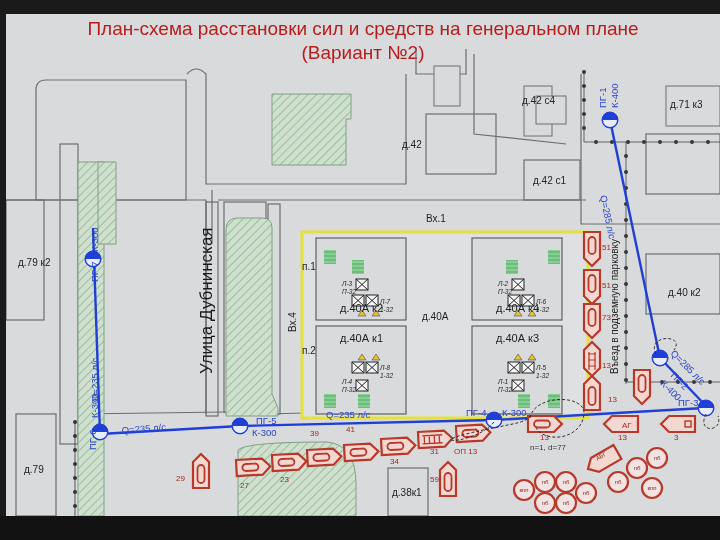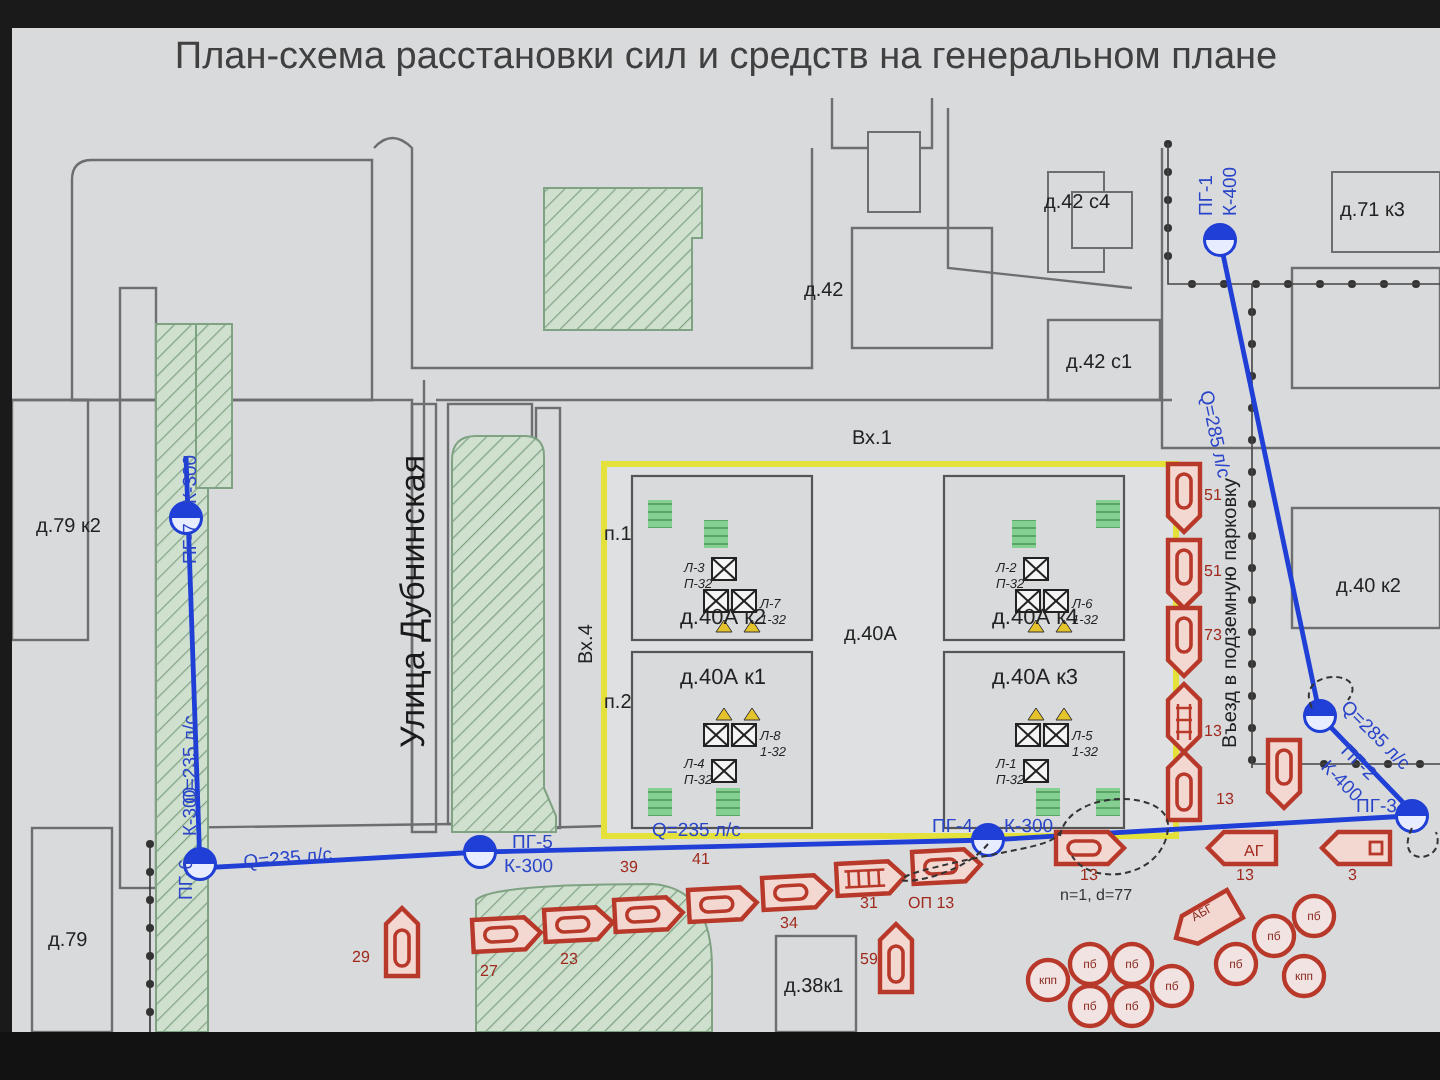--- a/index.html
+++ b/index.html
@@ -1,27 +1,28 @@
 <!DOCTYPE html>
 <html><head>
 <meta charset="utf-8">
 <style>
   html,body{margin:0;padding:0;background:#1a1a1a;}
   body{width:720px;height:540px;overflow:hidden;position:relative;font-family:"Liberation Sans",sans-serif;}
   .screen{position:absolute;left:6px;top:14px;width:714px;height:502px;background:#d9dadc;overflow:hidden;}
   .bezel-bottom{position:absolute;left:0;top:516px;width:720px;height:24px;background:#121212;}
-  .title{position:absolute;left:0;width:714px;text-align:center;color:#404040;font-size:19px;line-height:22px;}
+  .title{position:absolute;left:0;width:714px;text-align:center;color:#b91c1c;font-size:19px;line-height:22px;}
   svg{position:absolute;left:0;top:0;}
   .watermark{position:absolute;left:612px;top:500px;color:#e8e8e8;font-size:26px;font-weight:bold;opacity:.85;}
 </style>
 </head>
 <body>
 
 <div class="screen">
   <div class="title" style="top:4px">План-схема расстановки сил и средств на генеральном плане</div>
+  <div class="title" style="top:28px">(Вариант №2)</div>
 
   <svg width="714" height="502" viewBox="0 0 714 502">
     <defs>
       <pattern id="hatch" patternUnits="userSpaceOnUse" width="6" height="6" patternTransform="rotate(45)">
         <rect width="6" height="6" fill="#cfe0cf"></rect>
         <line x1="0" y1="0" x2="0" y2="6" stroke="#7fa282" stroke-width="1.2"></line>
       </pattern>
       <pattern id="stairs" patternUnits="userSpaceOnUse" width="4" height="4">
         <rect width="4" height="4" fill="#86cf93"></rect>
         <line x1="0" y1="2" x2="4" y2="2" stroke="#4e9a5c" stroke-width="0.8"></line>

